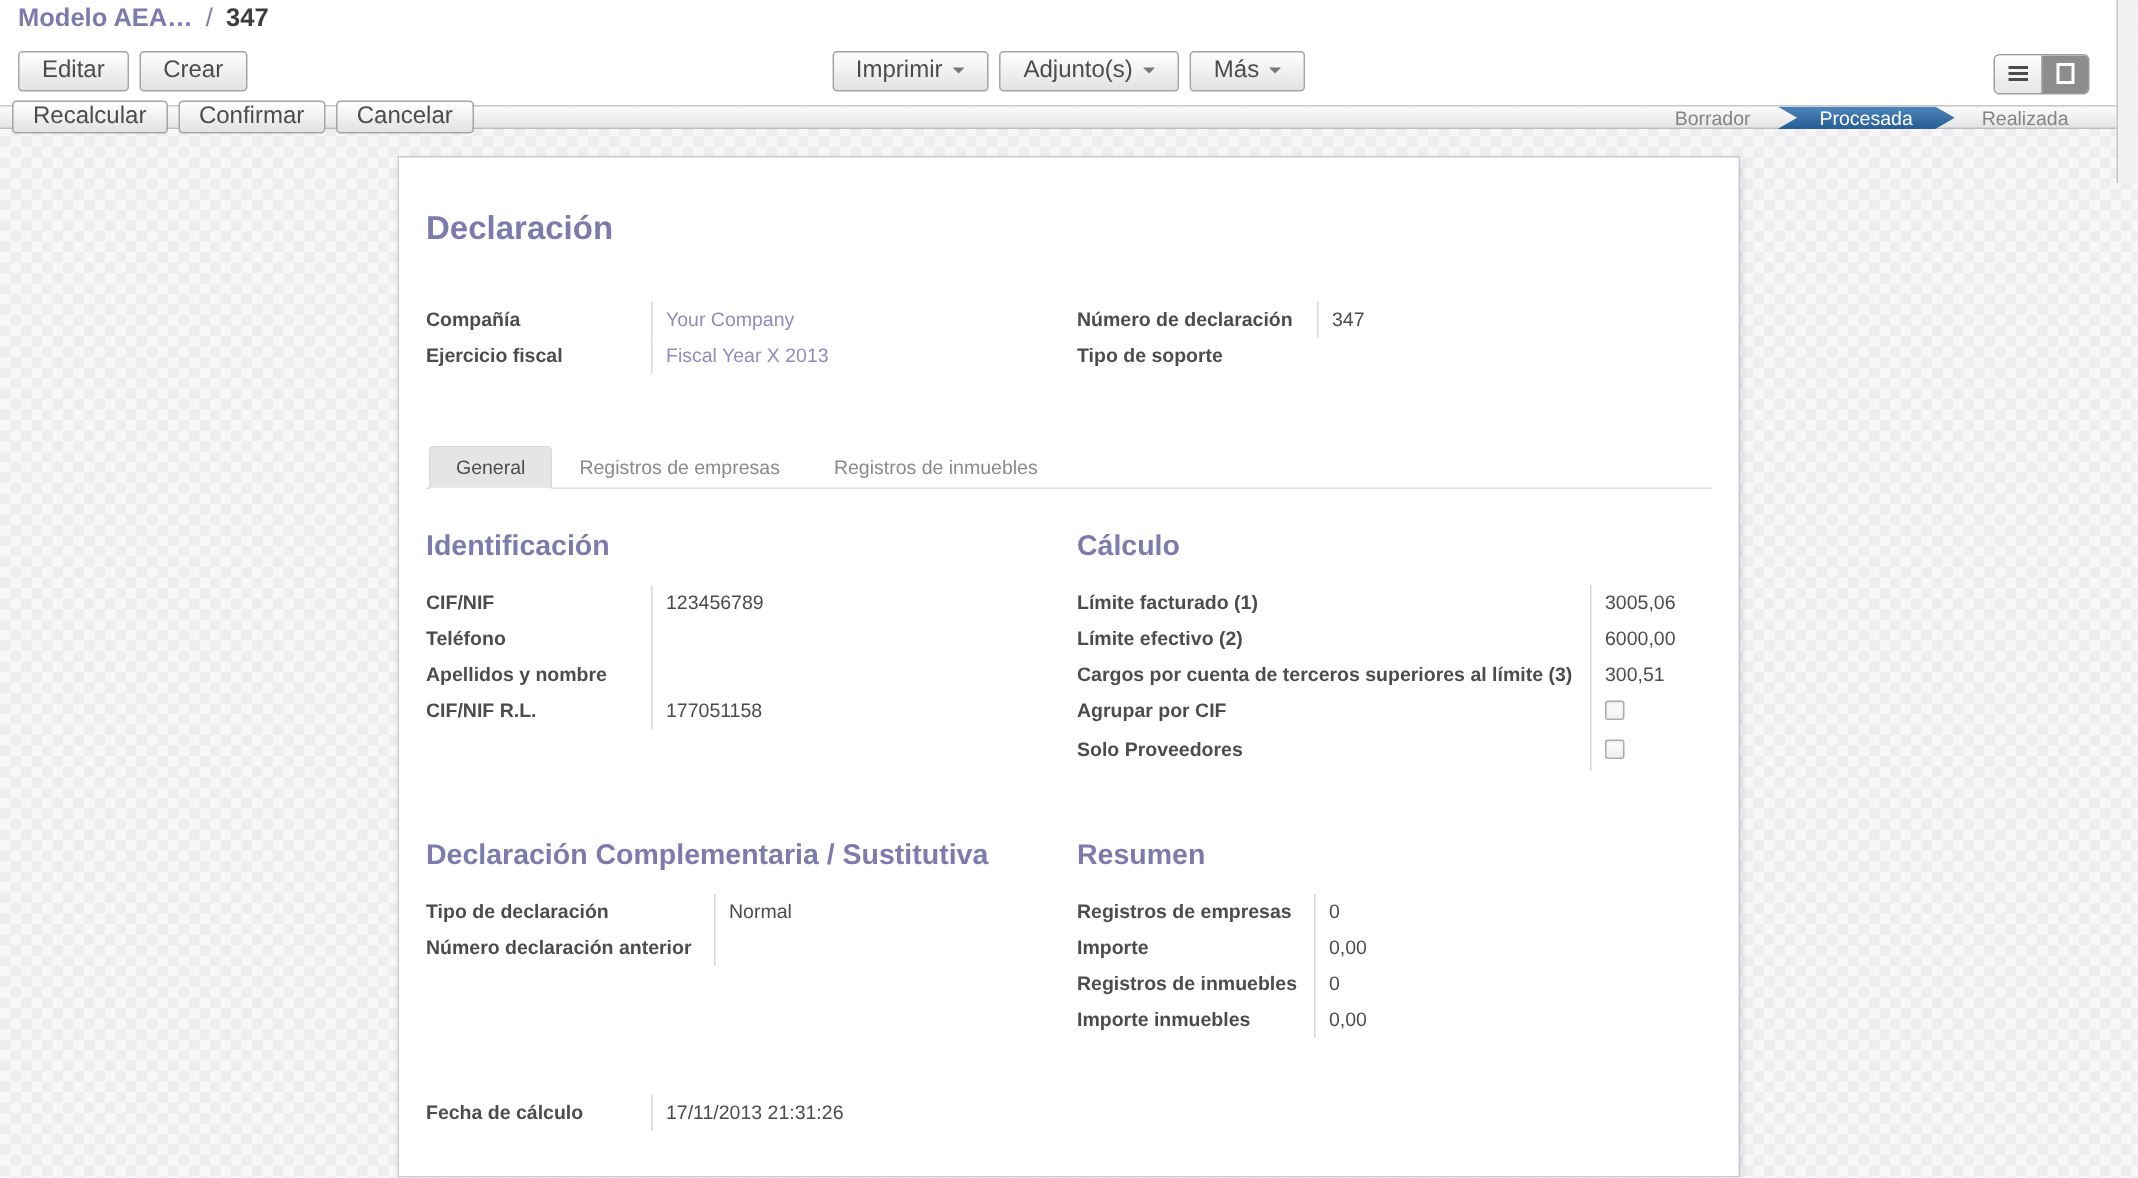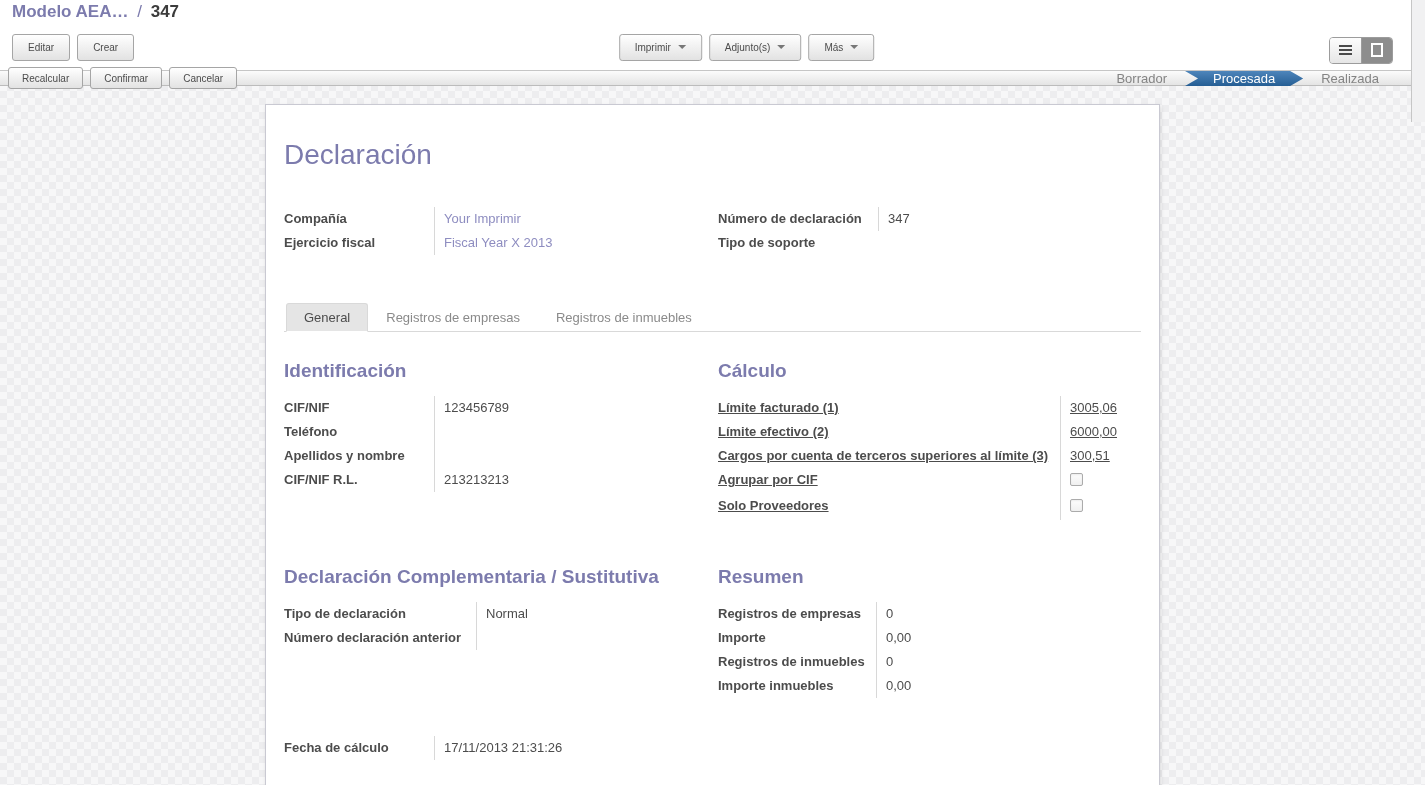--- a/index.html
+++ b/index.html
@@ -18,27 +18,27 @@
 
   
   .topbar { background: #fff; }
   .breadcrumb-row { padding: 2px 0 2px 12px; font-size: 17px; font-weight: bold; }
   .crumb-link { color: #7c7bad; cursor: pointer; }
   .crumb-sep { color: #7c7bad; font-weight: normal; padding: 0 4px; }
   .crumb-current { color: #3c3c3c; }
 
   .actions-row { position: relative; height: 46px; display: flex; align-items: center; padding: 0 12px; }
   .left-actions { display: flex; gap: 7px; }
-  .center-actions { position: absolute; left: 50%; transform: translateX(-50%); display: flex; gap: 7px; margin-left: 34px; }
+  .center-actions { position: absolute; left: 50%; transform: translateX(-50%); display: flex; gap: 7px; }
   .right-actions { position: absolute; right: 32px; top: 9px; }
 
   .btn {
     display: inline-flex; align-items: center; justify-content: center;
     height: 27px; padding: 0 15px;
-    font-size: 10px; color: #4c4c4c;
+    font-size: 16px; color: #4c4c4c;
     background: linear-gradient(to bottom, #ffffff, #e2e2e2);
     border: 1px solid #a5a5a5; border-radius: 3px;
     cursor: pointer; white-space: nowrap;
   }
   .caret {
     display: inline-block; width: 0; height: 0; margin-left: 7px;
     border-left: 4px solid transparent; border-right: 4px solid transparent;
     border-top: 4px solid #777;
   }
 
@@ -79,31 +79,31 @@
   }
 
   
   .sheet {
     width: 895px; margin: 18px auto 0;
     background: #fff; border: 1px solid #c9c9d2;
     box-shadow: 1px 2px 4px rgba(0,0,0,0.12);
     padding: 20px 18px 30px;
     min-height: 637px;
   }
-  h1.sheet-title { font-size: 28px; color: #7c7bad; margin: 14px 0 36px; font-weight: normal; }
+  h1.sheet-title { font-size: 22px; color: #7c7bad; margin: 14px 0 36px; font-weight: bold; }
   h2.section-title { font-size: 19px; color: #7c7bad; margin: 0 0 14px; font-weight: bold; }
 
   .cols { display: grid; grid-template-columns: 428px 406px; column-gap: 6px; }
 
   .fgroup { display: grid; font-size: 13px; align-content: start; }
   .flabel { font-weight: bold; padding: 4px 10px 4px 0; line-height: 16px; }
   .fvalue { border-left: 1px solid #d8d8d8; padding: 4px 0 4px 9px; line-height: 16px; min-height: 24px; }
   .g-left  { grid-template-columns: 150px 1fr; }
   .g-right { grid-template-columns: 160px 1fr; }
-  .g-calc  { grid-template-columns: 1fr 64px; text-decoration: underline; }
+  .g-calc  { grid-template-columns: 1fr 64px; }
   .g-comp  { grid-template-columns: 192px 1fr; }
   .g-res   { grid-template-columns: 158px 1fr; }
   .g-fecha { grid-template-columns: 150px 1fr; width: 428px; }
   .link { color: #8e8dc0; cursor: pointer; }
 
   .checkbox {
     display: inline-block; width: 13px; height: 13px; margin-top: 1px;
     border: 1px solid #ababab; border-radius: 2px;
     background: linear-gradient(to bottom, #fdfdfd, #f0f0f0);
     box-shadow: inset 0 1px 2px rgba(0,0,0,0.07);
@@ -186,21 +186,21 @@
     <div class="state-step">Realizada</div>
   </div>
 </div>
 
 <main class="sheet">
   <h1 class="sheet-title">Declaración</h1>
 
   <div class="cols">
     <div class="fgroup g-left">
       <div class="flabel">Compañía</div>
-      <div class="fvalue"><span class="link">Your Imprimir</span></div>
+      <div class="fvalue"><span class="link">Your Company</span></div>
       <div class="flabel">Ejercicio fiscal</div>
       <div class="fvalue"><span class="link">Fiscal Year X 2013</span></div>
     </div>
     <div class="fgroup g-right">
       <div class="flabel">Número de declaración</div>
       <div class="fvalue">347</div>
       <div class="flabel">Tipo de soporte</div>
     </div>
   </div>
 
@@ -215,21 +215,21 @@
       <section>
         <h2 class="section-title">Identificación</h2>
         <div class="fgroup g-left">
           <div class="flabel">CIF/NIF</div>
           <div class="fvalue">123456789</div>
           <div class="flabel">Teléfono</div>
           <div class="fvalue"></div>
           <div class="flabel">Apellidos y nombre</div>
           <div class="fvalue"></div>
           <div class="flabel">CIF/NIF R.L.</div>
-          <div class="fvalue">213213213</div>
+          <div class="fvalue">177051158</div>
         </div>
       </section>
 
       <section>
         <h2 class="section-title">Cálculo</h2>
         <div class="fgroup g-calc">
           <div class="flabel">Límite facturado (1)</div>
           <div class="fvalue">3005,06</div>
           <div class="flabel">Límite efectivo (2)</div>
           <div class="fvalue">6000,00</div>

